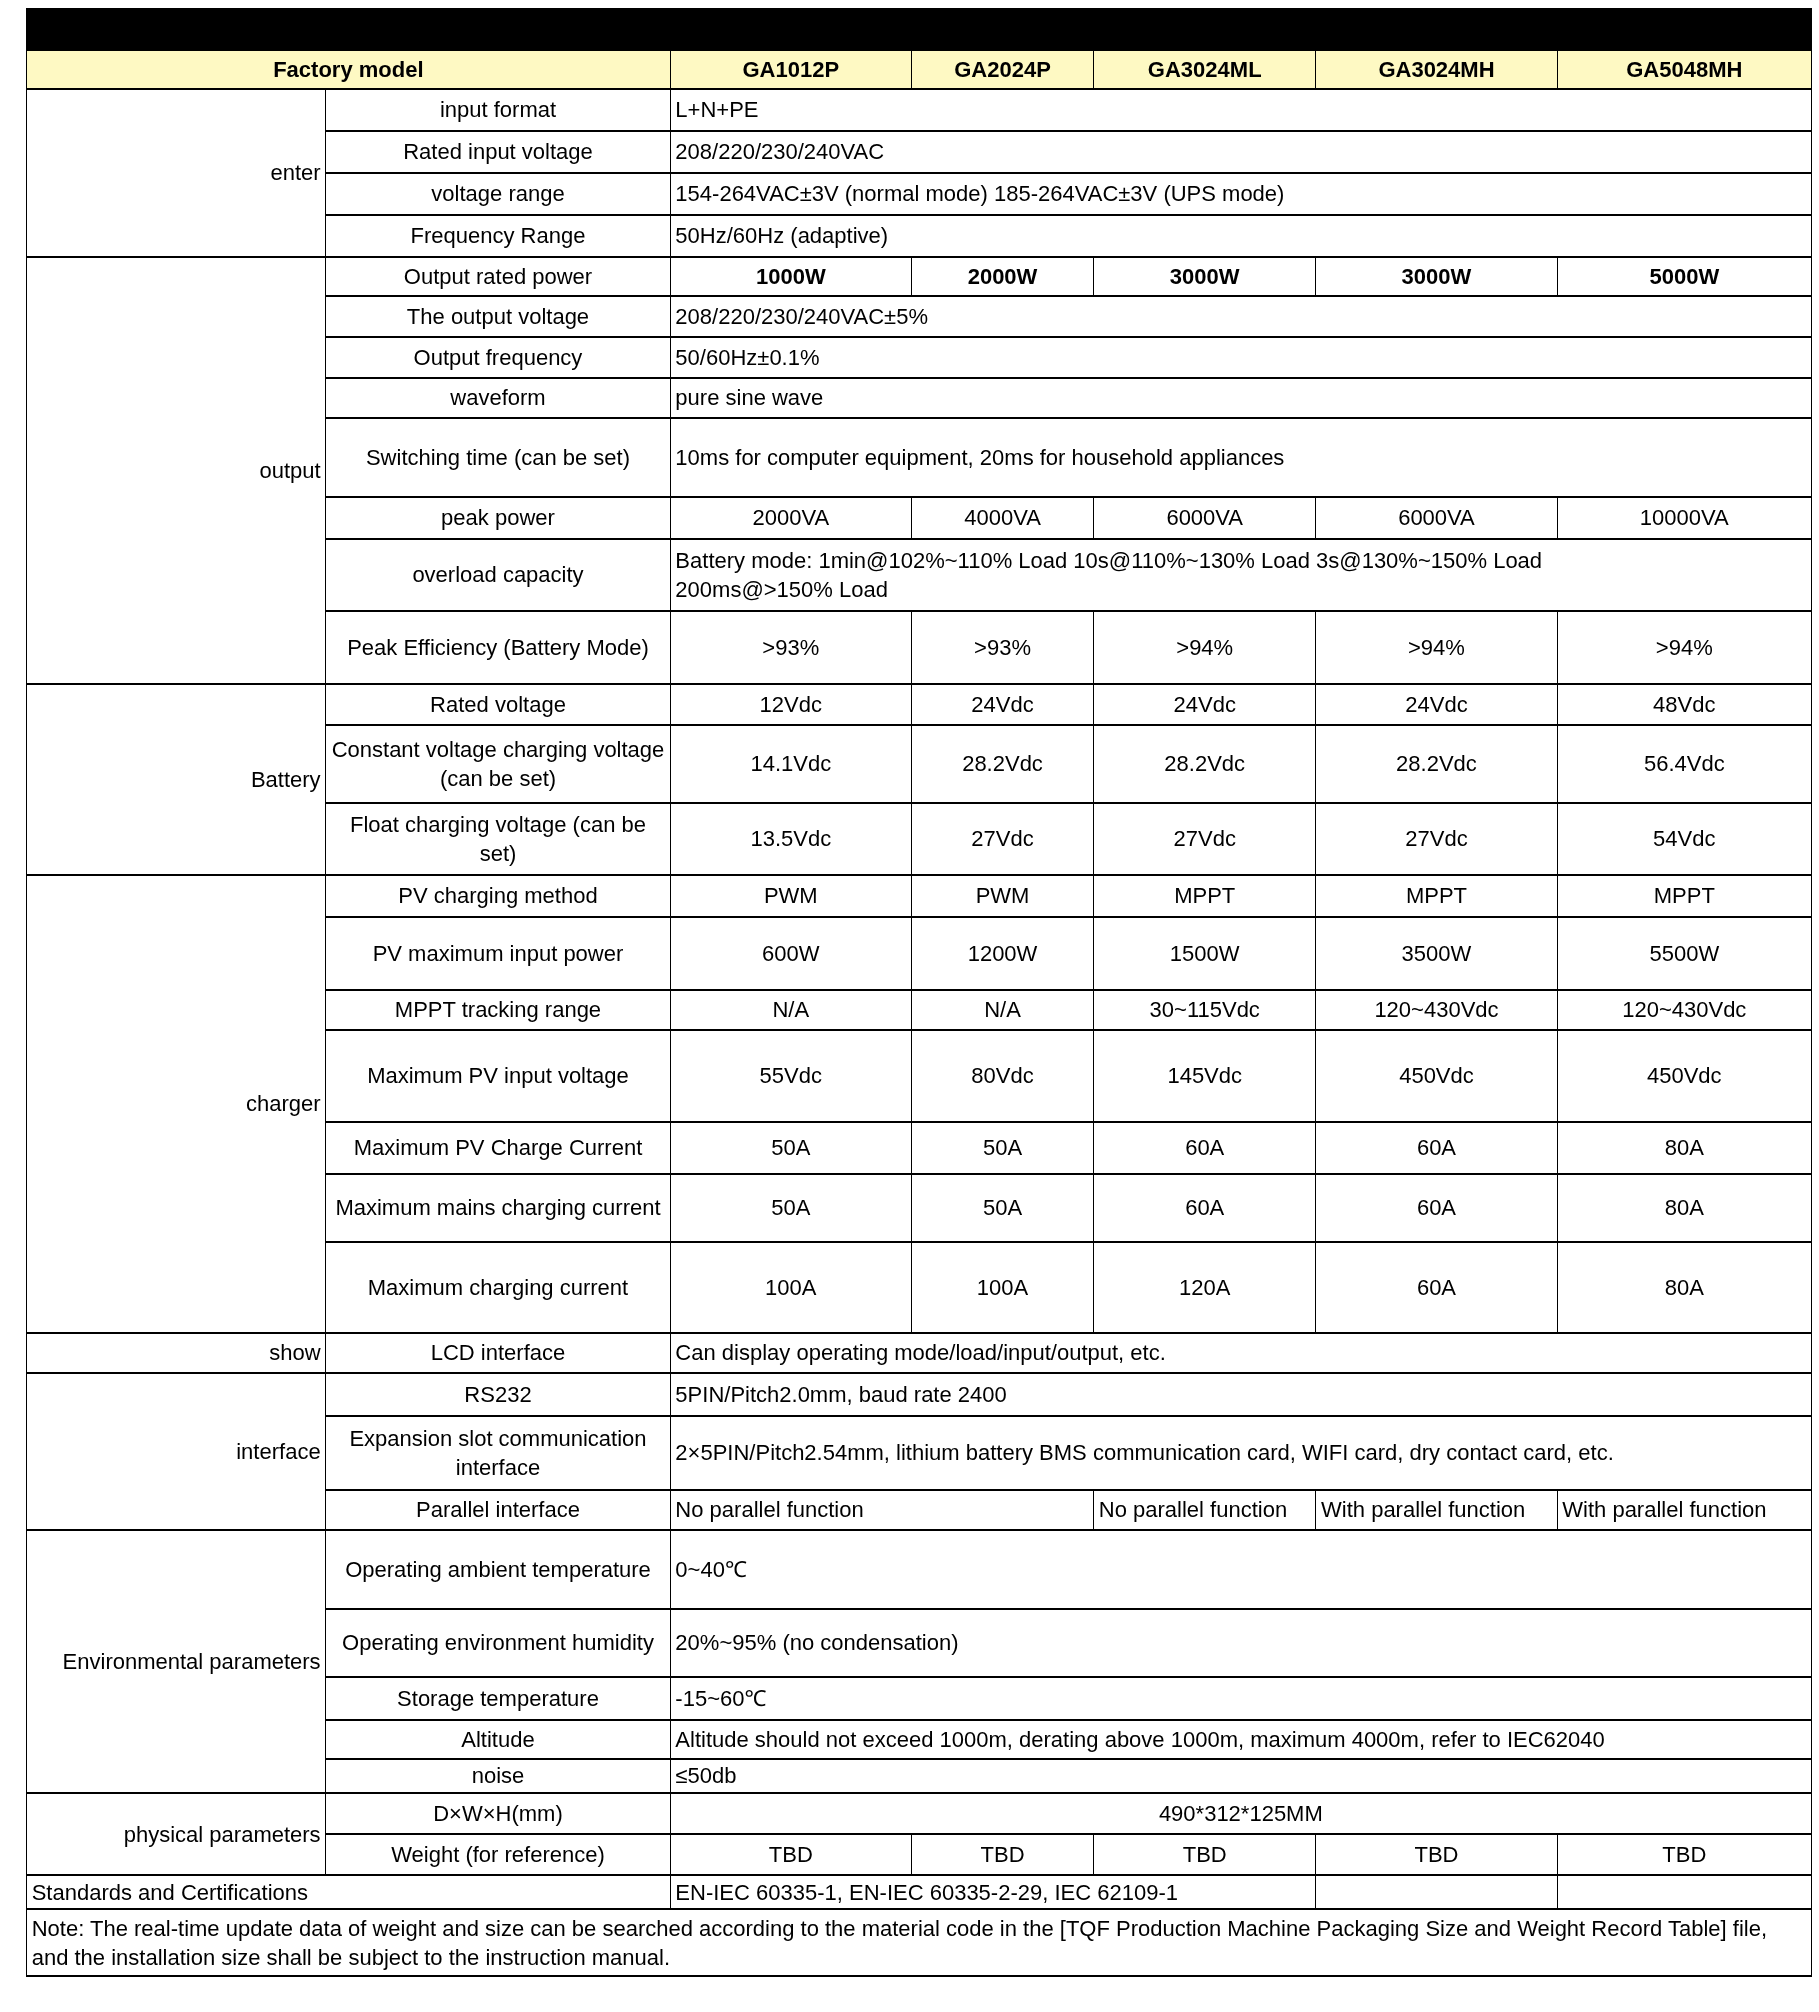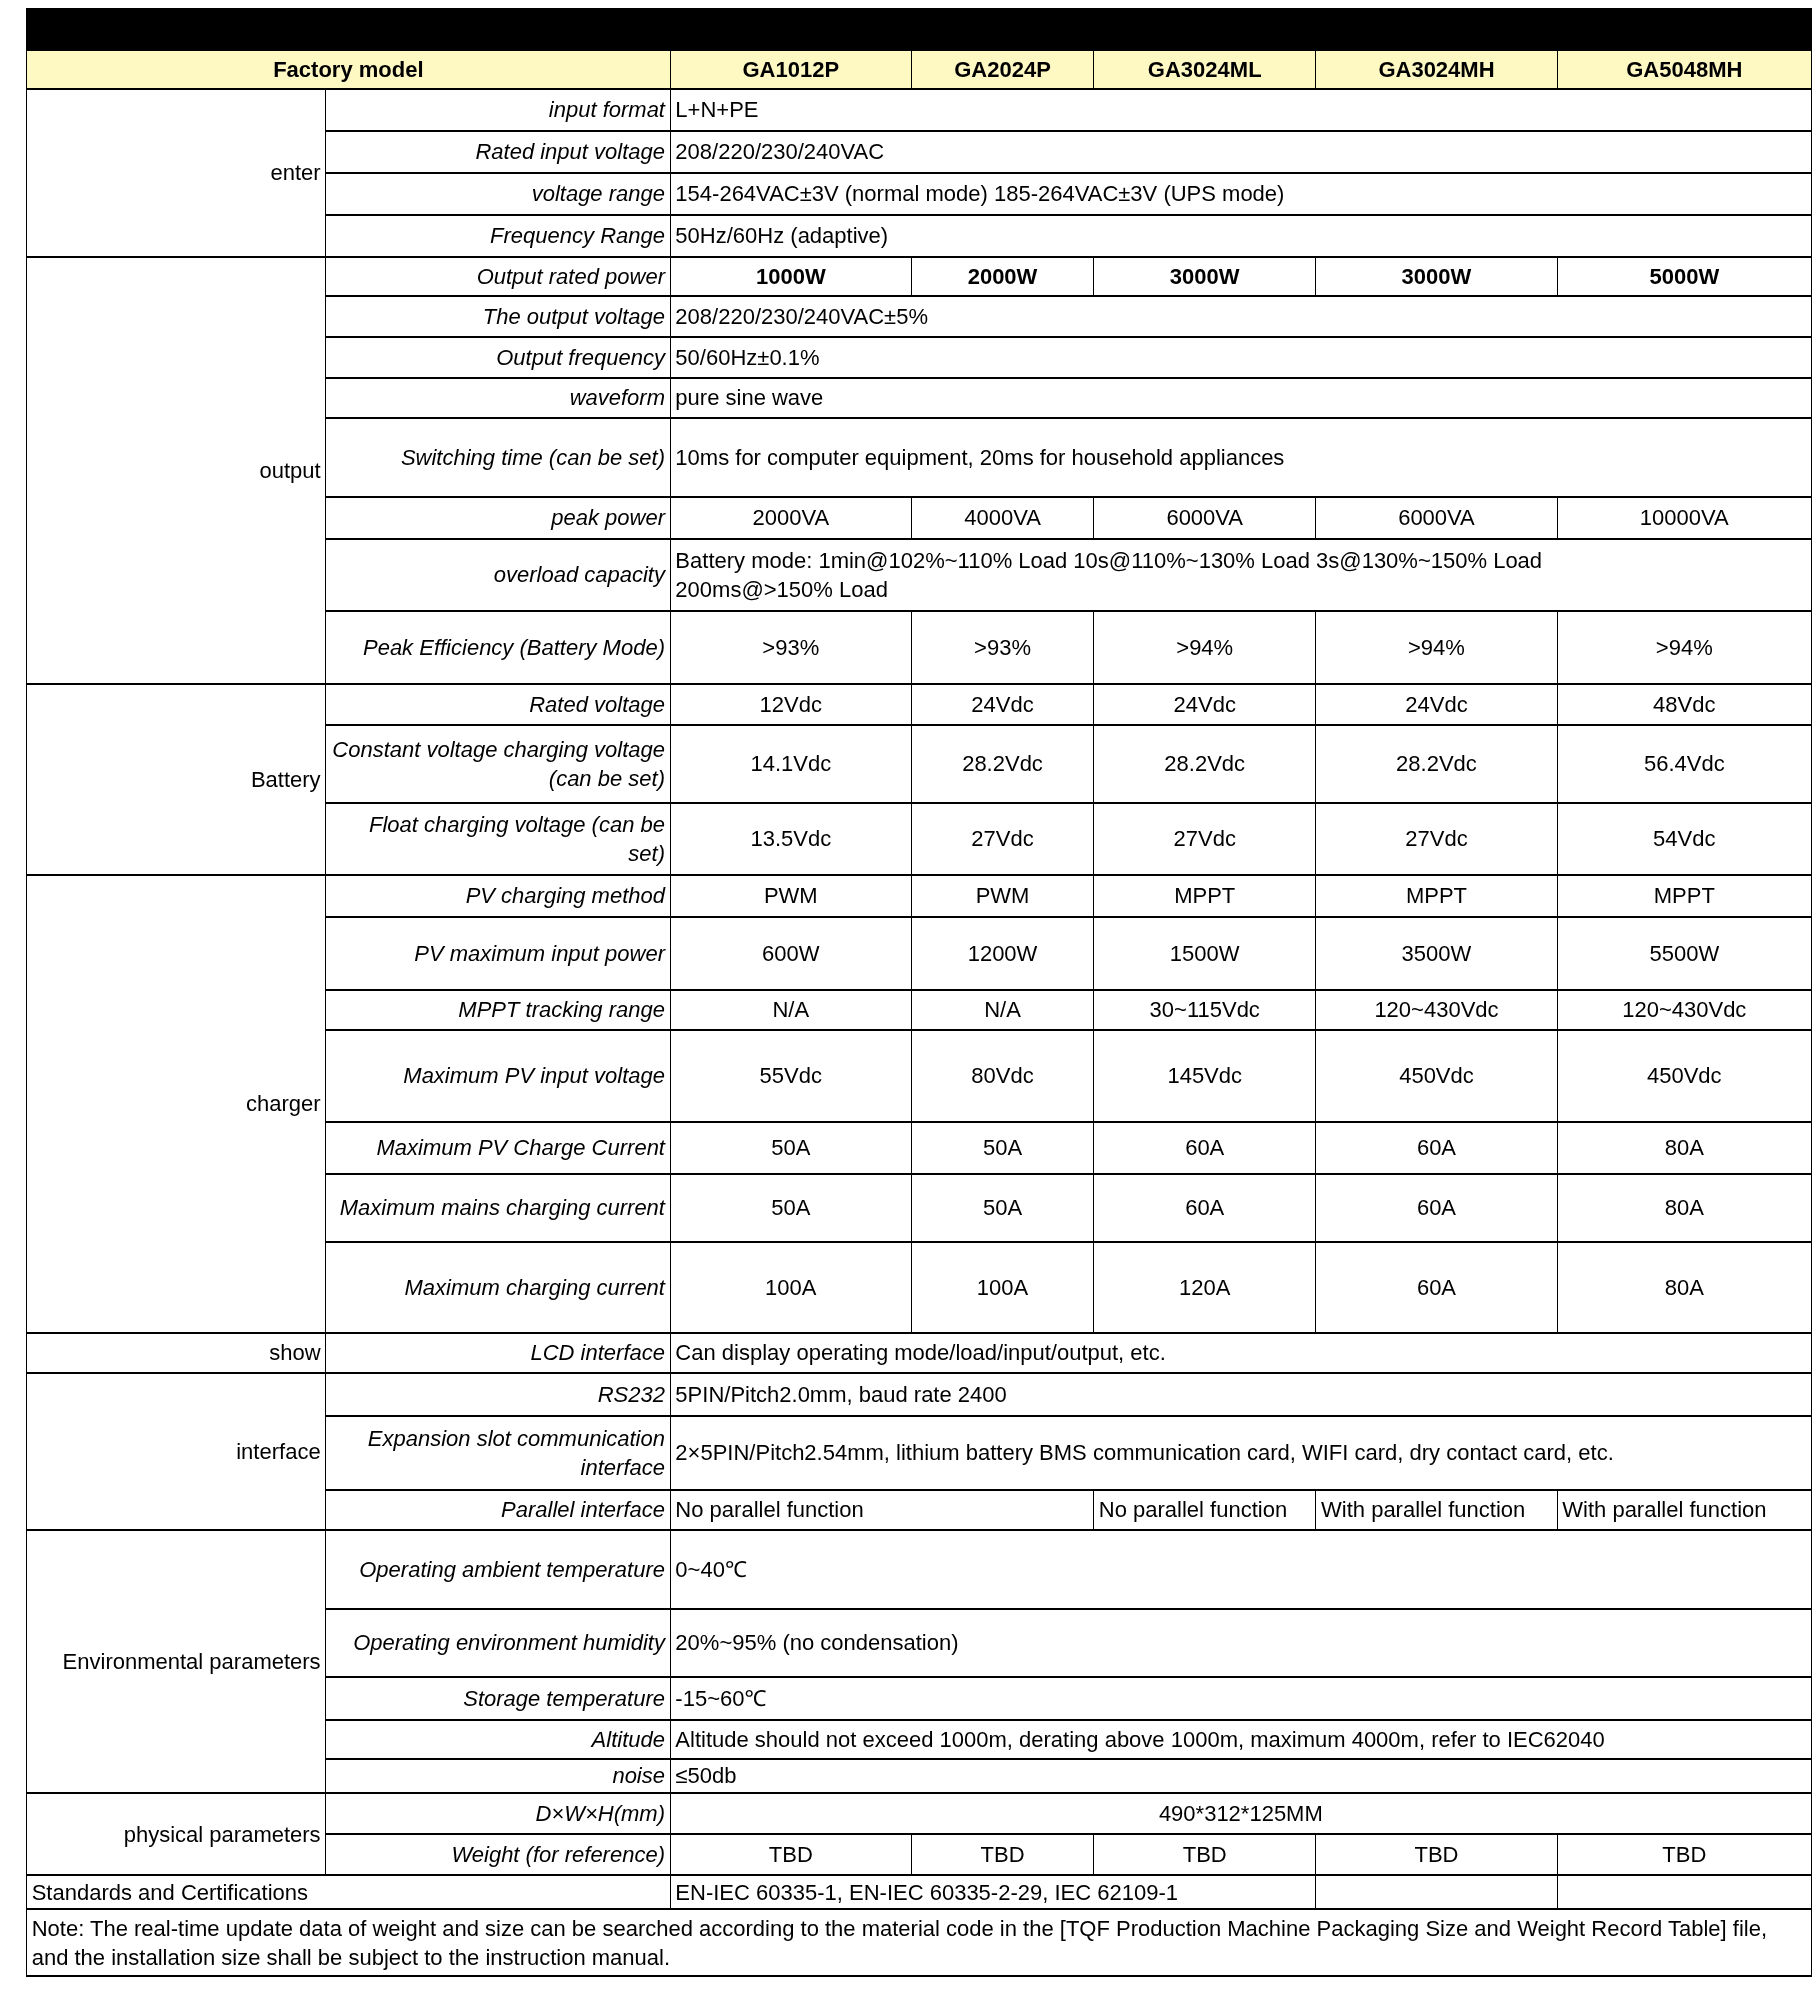--- a/index.html
+++ b/index.html
@@ -38,21 +38,21 @@
   }
   .header-cell {
     background: #fef9c3;
     color: #1F3864;
     font-weight: bold;
     text-align: center;
     font-size: 22px;
     height: 39px;
   }
   .cat-cell   { text-align: right; padding-left: 6.3px; }
-  .param-cell { text-align: right; padding-left: 6.3px; font-style: italic; }
+  .param-cell { text-align: center; padding-left: 6.3px; }
   .value-cell { text-align: center; }
   .value-cell.bold { font-weight: bold; }
   .value-full { text-align: left; padding-left: 6.3px; white-space: pre-line; }
   .value-center { text-align: center; }
   .value-left { text-align: left; padding-left: 6.3px; }
   .standards-label { text-align: left; padding-left: 6.3px; }
   .note-cell { text-align: left; padding: 4.7px 7.9px; }
 </style>
 </head>
 <body>

